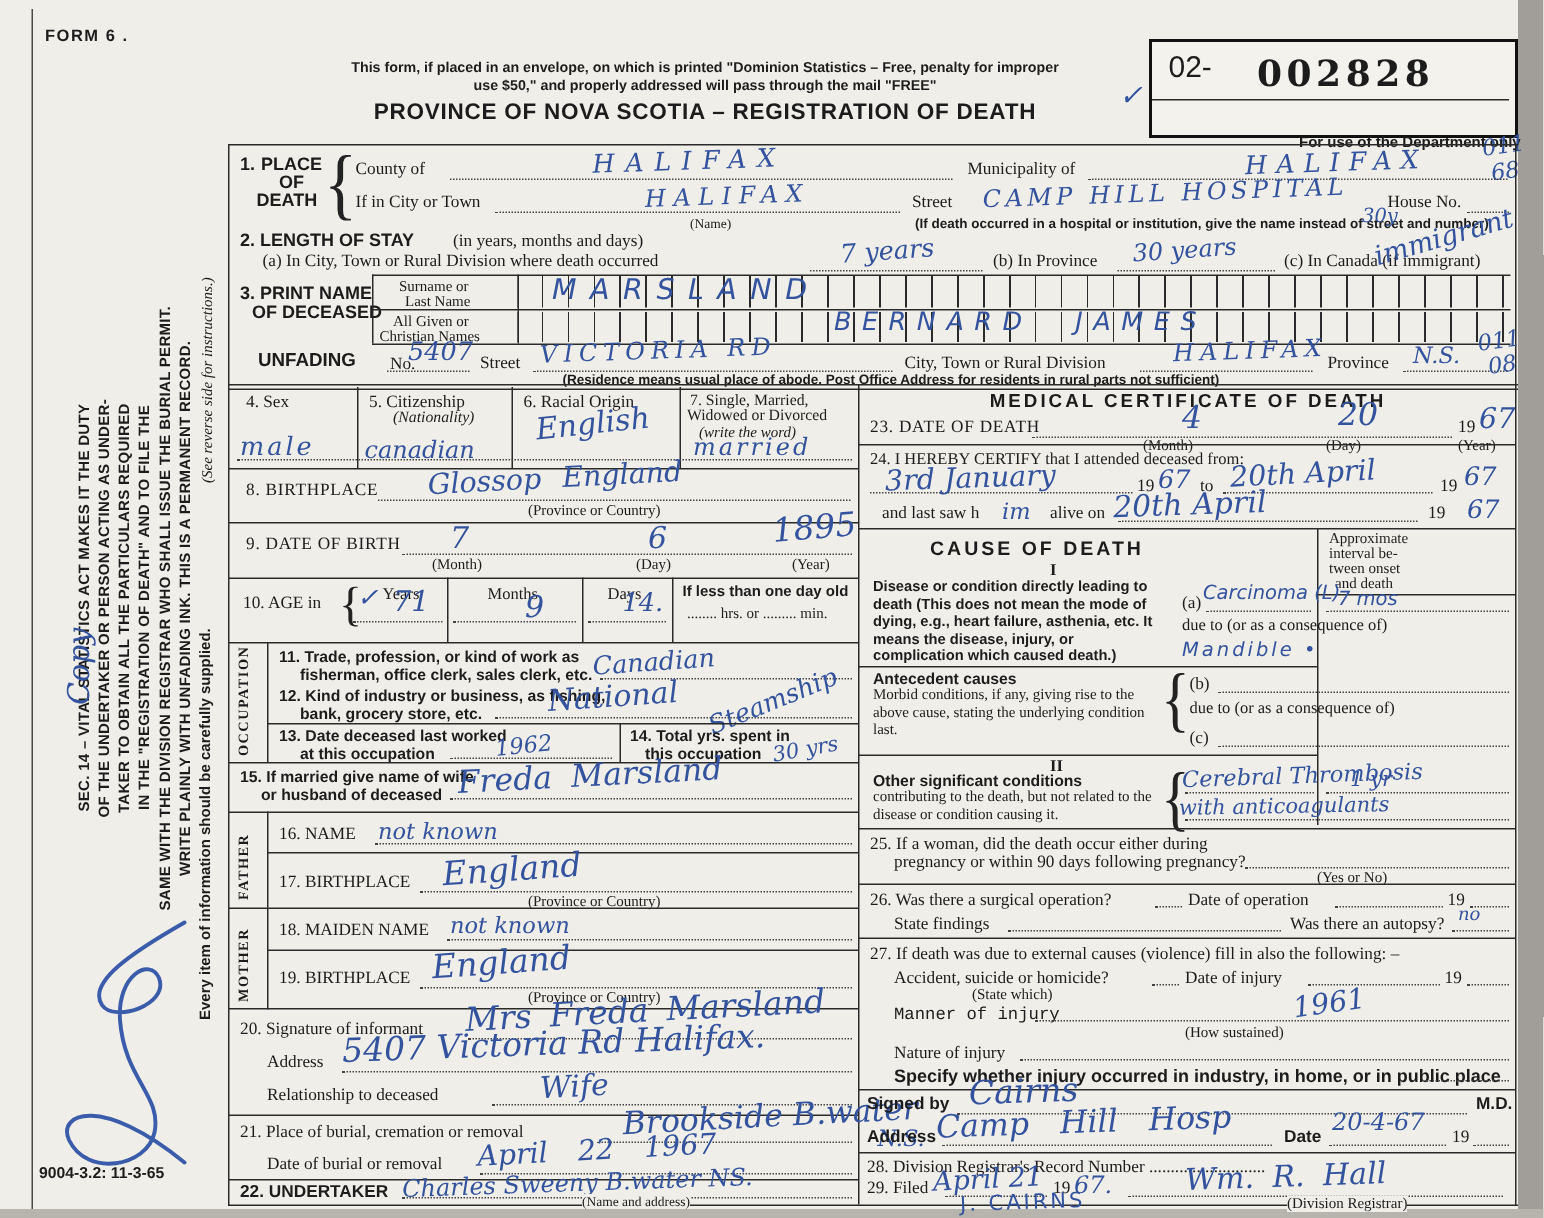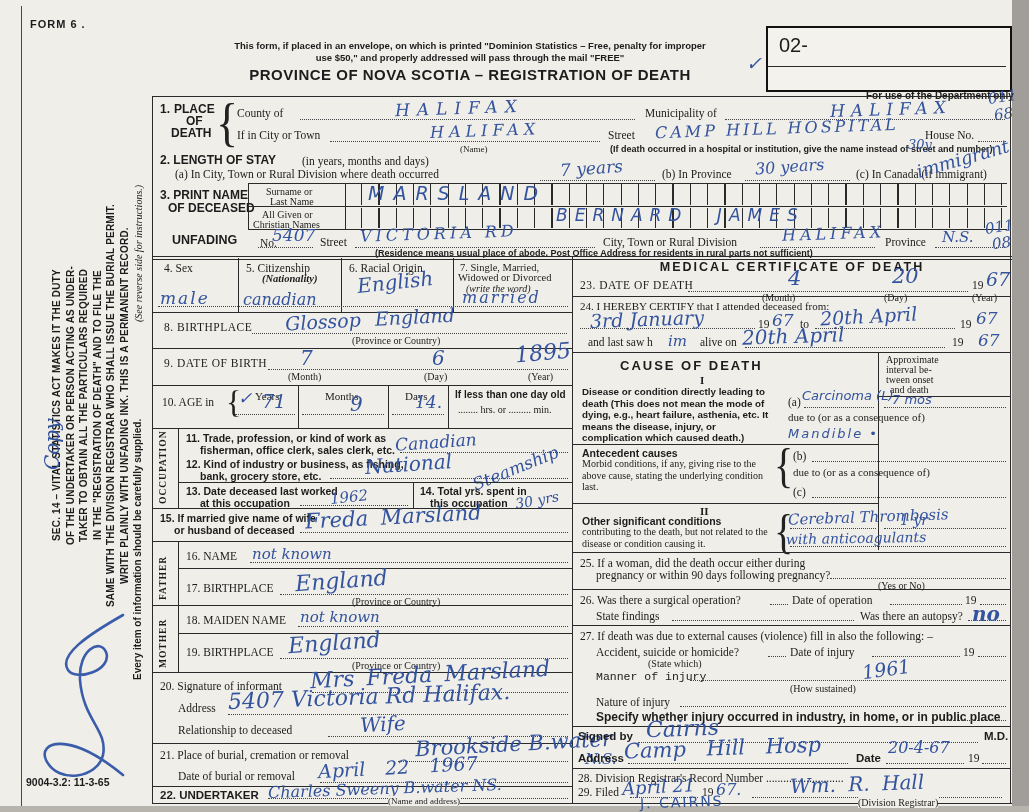--- a/index.html
+++ b/index.html
@@ -54,20 +54,21 @@
   </svg>
   <div class="lbl sans b" style="left:26px;top:776px;font-size:10.5px;">9004-3.2: 11-3-65</div>
 
   <div class="lbl sans b" style="left:215px;top:40px;width:510px;text-align:center;font-size:9.5px;white-space:normal;">This form, if placed in an envelope, on which is printed "Dominion Statistics – Free, penalty for improper</div>
   <div class="lbl sans b" style="left:215px;top:52px;width:510px;text-align:center;font-size:9.5px;white-space:normal;">use $50," and properly addressed will pass through the mail "FREE"</div>
   <div class="lbl sans b" style="left:215px;top:66px;width:510px;text-align:center;font-size:15px;letter-spacing:0.5px;">PROVINCE OF NOVA SCOTIA – REGISTRATION OF DEATH</div>
 
   <div class="abs" style="left:766px;top:26px;width:242px;height:62px;border:2.2px solid #111;background:#f4f2ec;"></div>
   <div class="hline" style="left:768px;top:66px;width:238px;"></div>
   <div class="lbl sans" style="left:779px;top:34px;font-size:20px;">02-</div>
+  <div class="lbl" style="left:838px;top:34px;font-size:24px;font-weight:bold;font-family:'DejaVu Serif',serif;letter-spacing:3px;">002828</div>
   <div class="hw" style="left:746px;top:52px;font-size:19px;">✓</div>
   <div class="lbl sans b" style="left:866px;top:90px;font-size:10px;">For use of the Department only</div>
   <div class="hw" style="left:988px;top:88px;font-size:15px;transform:rotate(-8deg);">011</div>
   <div class="hw" style="left:994px;top:105px;font-size:15px;transform:rotate(-8deg);">68</div>
 
   <div class="vline" style="left:152px;top:96px;height:708px;"></div>
   <div class="vline" style="left:1010px;top:96px;height:708px;"></div>
   <div class="hline" style="left:152px;top:96px;width:860px;"></div>
   <div class="hline" style="left:152px;top:803px;width:860px;"></div>
 
@@ -141,21 +142,21 @@
   <div class="hline" style="left:152px;top:256px;width:860px;"></div>
   <div class="hline" style="left:152px;top:258.5px;width:860px;"></div>
 
   <div class="vline" style="left:572px;top:256px;height:547px;"></div>
 
   <div class="vline" style="left:238px;top:258px;height:54px;"></div>
   <div class="vline" style="left:341px;top:258px;height:54px;"></div>
   <div class="vline" style="left:453px;top:258px;height:54px;"></div>
   <div class="lbl" style="left:164px;top:262px;font-size:11.5px;">4. Sex</div>
   <div class="lbl" style="left:246px;top:262px;font-size:11.5px;">5. Citizenship</div>
-  <div class="lbl i" style="left:262px;top:273px;font-size:10.5px;font-weight:bold;">(Nationality)</div>
+  <div class="lbl i" style="left:262px;top:273px;font-size:10.5px;">(Nationality)</div>
   <div class="lbl" style="left:349px;top:262px;font-size:11.5px;">6. Racial Origin</div>
   <div class="lbl" style="left:460px;top:262px;font-size:10.5px;">7. Single, Married,</div>
   <div class="lbl" style="left:458px;top:272px;font-size:10.5px;">Widowed or Divorced</div>
   <div class="lbl i" style="left:466px;top:283px;font-size:10px;">(write the word)</div>
   <div class="dotl" style="left:158px;top:306px;width:410px;"></div>
   <div class="hw" style="left:160px;top:288px;font-size:17px;letter-spacing:2px;">male</div>
   <div class="hw" style="left:243px;top:290px;font-size:16px;">canadian</div>
   <div class="hw" style="left:357px;top:270px;font-size:20px;transform:rotate(-6deg);">English</div>
   <div class="hw" style="left:462px;top:288px;font-size:16px;letter-spacing:2px;">married</div>
   <div class="hline" style="left:152px;top:312px;width:420px;"></div>
@@ -353,21 +354,21 @@
 
   <div class="dotl" style="left:770px;top:604px;width:18px;"></div>
   <div class="lbl" style="left:792px;top:594px;font-size:11.5px;">Date of operation</div>
   <div class="dotl" style="left:890px;top:604px;width:72px;"></div>
   <div class="lbl" style="left:965px;top:594px;font-size:11.5px;">19</div>
   <div class="dotl" style="left:980px;top:604px;width:26px;"></div>
   <div class="lbl" style="left:596px;top:610px;font-size:11.5px;">State findings</div>
   <div class="dotl" style="left:672px;top:620px;width:182px;"></div>
   <div class="lbl" style="left:860px;top:610px;font-size:11.5px;">Was there an autopsy?</div>
   <div class="dotl" style="left:968px;top:620px;width:38px;"></div>
-  <div class="hw" style="left:972px;top:602px;font-size:20px;font-weight:bold;">no</div>
+  <div class="hw" style="left:972px;top:602px;font-size:12px;">no</div>
   <div class="hline" style="left:572px;top:625px;width:438px;"></div>
 
   <div class="lbl" style="left:580px;top:630px;font-size:11.5px;">27. If death was due to external causes (violence) fill in also the following: –</div>
   <div class="lbl" style="left:596px;top:646px;font-size:11.5px;">Accident, suicide or homicide?</div>
   <div class="dotl" style="left:768px;top:656px;width:18px;"></div>
   <div class="lbl" style="left:648px;top:658px;font-size:10px;">(State which)</div>
   <div class="lbl" style="left:790px;top:646px;font-size:11.5px;">Date of injury</div>
   <div class="dotl" style="left:872px;top:656px;width:88px;"></div>
   <div class="lbl" style="left:963px;top:646px;font-size:11.5px;">19</div>
   <div class="dotl" style="left:978px;top:656px;width:28px;"></div>

